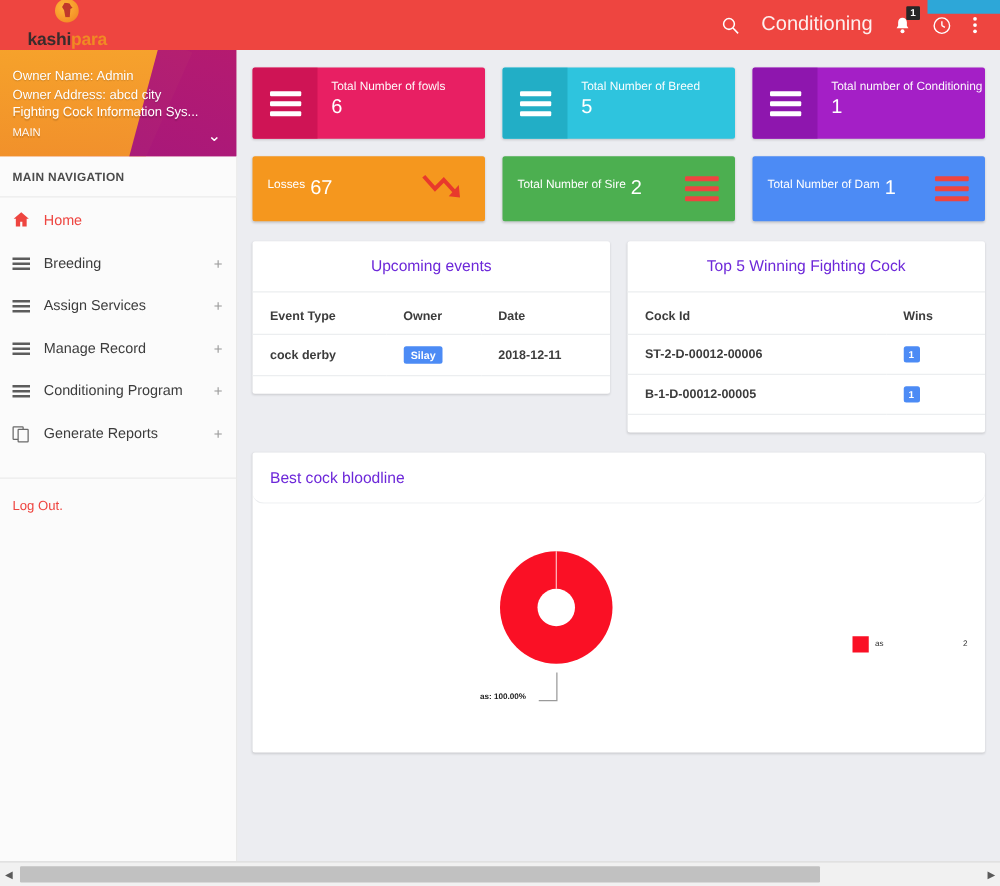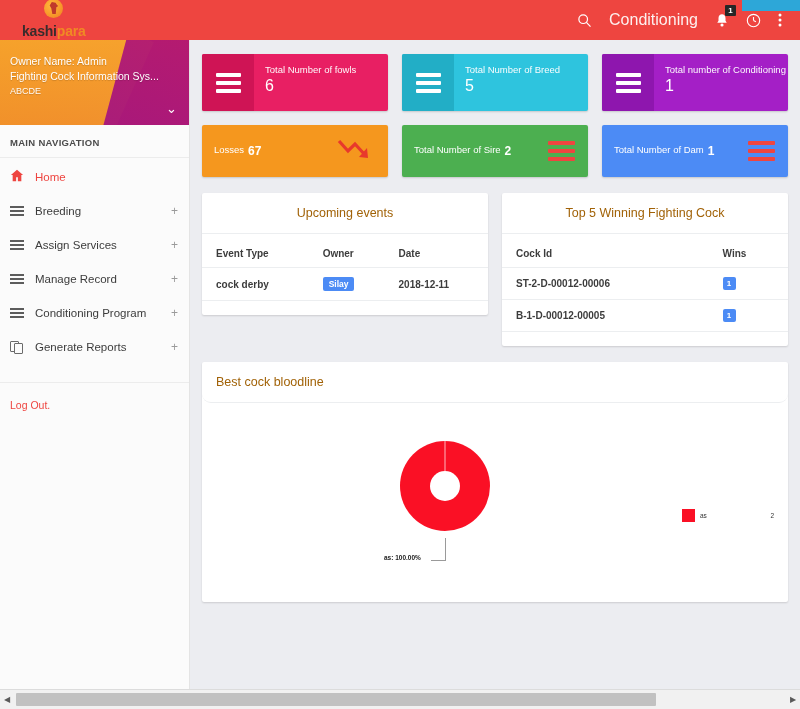--- a/index.html
+++ b/index.html
@@ -123,32 +123,32 @@
   .stat-value { font-size: 16px; margin-top: 1px; }
 
   .row2 { margin-top: 14px; }
   .stat-card2 {
     flex: 1; height: 52px; border-radius: 2px; box-shadow: 0 1px 2px rgba(0,0,0,.16);
     color: #fff; display: flex; align-items: center; justify-content: space-between;
     padding: 0 13px 0 12px; position: relative;
   }
   .s2-left { display: flex; flex-direction: row; gap: 4px; }
   .s2-title { font-size: 9.5px; }
-  .s2-value { font-size: 12px; font-weight: bold; }
+  .s2-value { font-size: 16px; font-weight: normal; }
   .bars-red { display: flex; flex-direction: column; gap: 4px; }
   .bars-red i { display: block; width: 27px; height: 4px; background: #ee4540; border-radius: 1px; }
 
   
   .cards-row { display: flex; gap: 14px; margin-top: 16px; align-items: flex-start; }
   .panel {
     background: #fff; border-radius: 2px; box-shadow: 0 1px 2px rgba(0,0,0,.14); flex: 1;
   }
   .panel-head {
     height: 41px; display: flex; align-items: center; justify-content: center;
-    border-bottom: 1px solid #eceef0; font-size: 12.5px; color: #a16207;
+    border-bottom: 1px solid #eceef0; font-size: 12.5px; color: #6d28d9;
   }
   .panel-head.left { justify-content: flex-start; padding-left: 14px; border-radius: 9px; }
   .tbl { width: 100%; border-collapse: collapse; }
   .tbl th {
     text-align: left; font-size: 10px; font-weight: bold; color: #3c3c3c;
     padding: 14px 6px 8px 14px; border-bottom: 1px solid #eceef0;
   }
   .tbl td {
     font-size: 10px; color: #3c3c3c; font-weight: bold;
     padding: 9px 6px 9px 14px; border-bottom: 1px solid #eceef0;
@@ -237,22 +237,23 @@
             <circle cx="2" cy="13" r="1.5" fill="#fff"></circle>
           </svg>
       </span>
     </div>
   </div>
 
   <div class="sidebar">
     <div class="owner-panel">
       <div class="owner-lines">
         <div>Owner Name: Admin</div>
+        <div>Owner Address: abcd city</div>
         <div>Fighting Cock Information Sys...</div>
-        <div class="owner-sub">ABCDE</div>
+        <div class="owner-sub">MAIN</div>
       </div>
       <span class="owner-caret">⌄</span>
     </div>
 
     <div class="nav-title">MAIN NAVIGATION</div>
 
     <div class="nav-list">
       <div class="nav-item active">
         <span class="home-icon">
           <svg width="14" height="13" viewBox="0 0 16 15">

